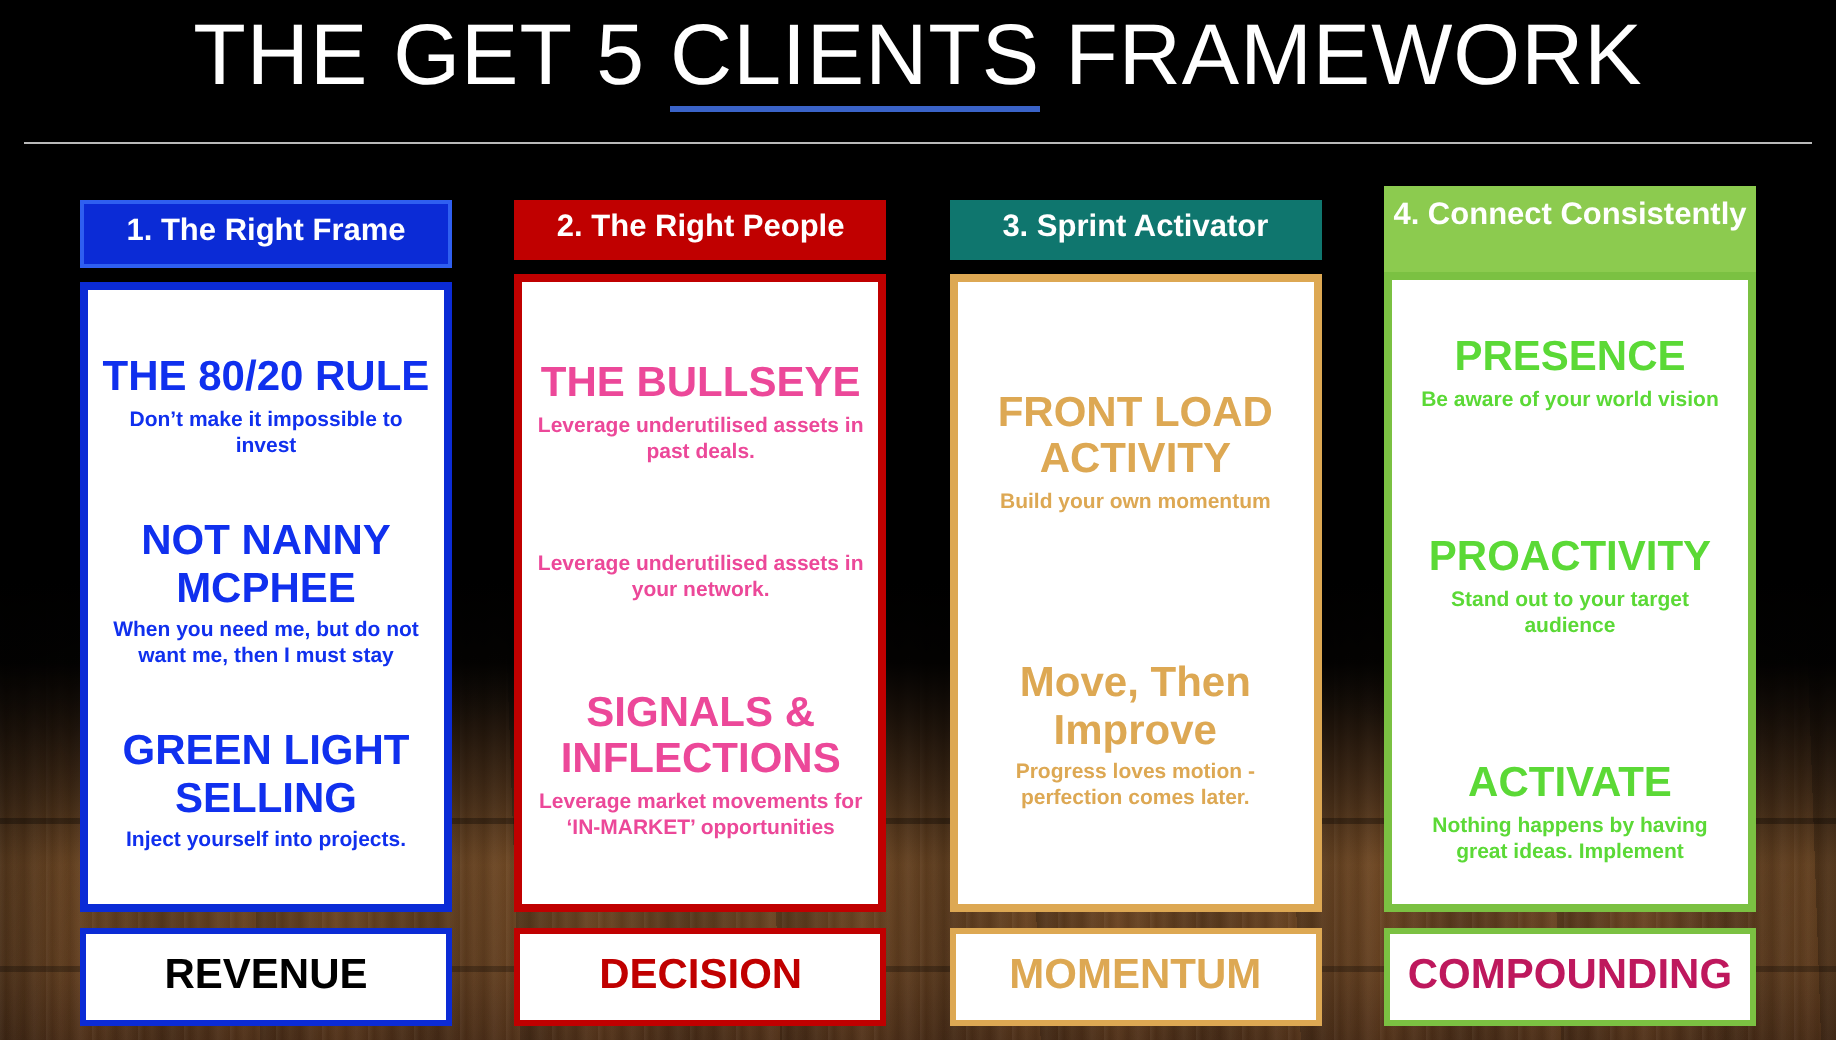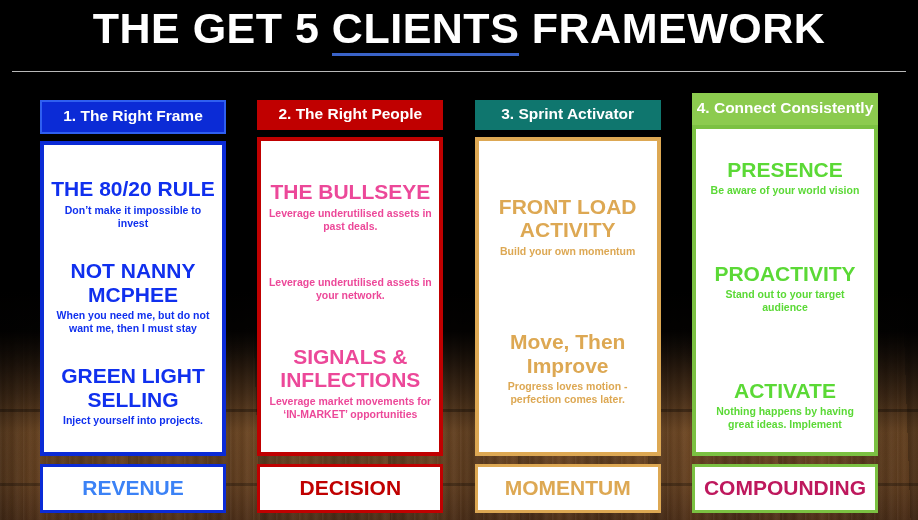--- a/index.html
+++ b/index.html
@@ -31,21 +31,21 @@
     background:radial-gradient(ellipse 120% 85% at 50% 95%, rgba(0,0,0,0) 35%, rgba(0,0,0,0.55) 78%, rgba(0,0,0,0.85) 100%);
   }
 
   #stage { position:relative; z-index:2; width:918px; height:520px; }
 
   
   .title-wrap { text-align:center; padding-top:6px; }
   .title {
     color:#ffffff;
     font-size:43px;
-    font-weight:bold;
+    font-weight:normal;
     letter-spacing:0.5px;
     line-height:1.05;
     white-space:nowrap;
     text-align:center;
   }
   .title .u {
     border-bottom:3px solid #3a63c8;
     padding-bottom:1px;
   }
   .rule {
@@ -64,21 +64,21 @@
     color:#fff;
     font-weight:bold;
     font-size:15.5px;
     text-align:center;
     padding:5px 2px 6px;
     line-height:1.2;
   }
   .col.c1 .col-header { background:#0B2BD6; border:2px solid #2f5ff0; margin-top:7px; }
   .col.c2 .col-header { background:#C00000; margin-top:7px; }
   .col.c3 .col-header { background:#0f766e; margin-top:7px; }
-  .col.c4 .col-header { background:#8CCB4F; margin-top:0; padding:6px 2px 7px; }
+  .col.c4 .col-header { background:#8CCB4F; margin-top:0; padding:6px 2px 18px; }
 
   .col-body {
     background:#ffffff;
     flex:1;
     margin-top:7px;
     padding:18px 7px 10px;
     display:flex;
     flex-direction:column;
     justify-content:space-around;
     text-align:center;
@@ -108,21 +108,21 @@
   .col.c4 .item-title, .col.c4 .item-sub { color:#5BD936; }
 
   .col-footer {
     background:#ffffff;
     margin-top:8px;
     padding:9px 2px 10px;
     text-align:center;
     font-weight:bold;
     font-size:21px;
   }
-  .col.c1 .col-footer { border:3px solid #0B2BD6; color:#3b82f6; }
+  .col.c1 .col-footer { border:3px solid #0B2BD6; color:#000000; }
   .col.c2 .col-footer { border:3px solid #C00000; color:#C00000; }
   .col.c3 .col-footer { border:3px solid #DDA853; color:#DDA853; }
   .col.c4 .col-footer { border:3px solid #7BC142; color:#be185d; }
 </style>
 </head>
 <body>
 
 <div id="bg">
   <div class="wood"></div>
   <div class="plank1"></div>

